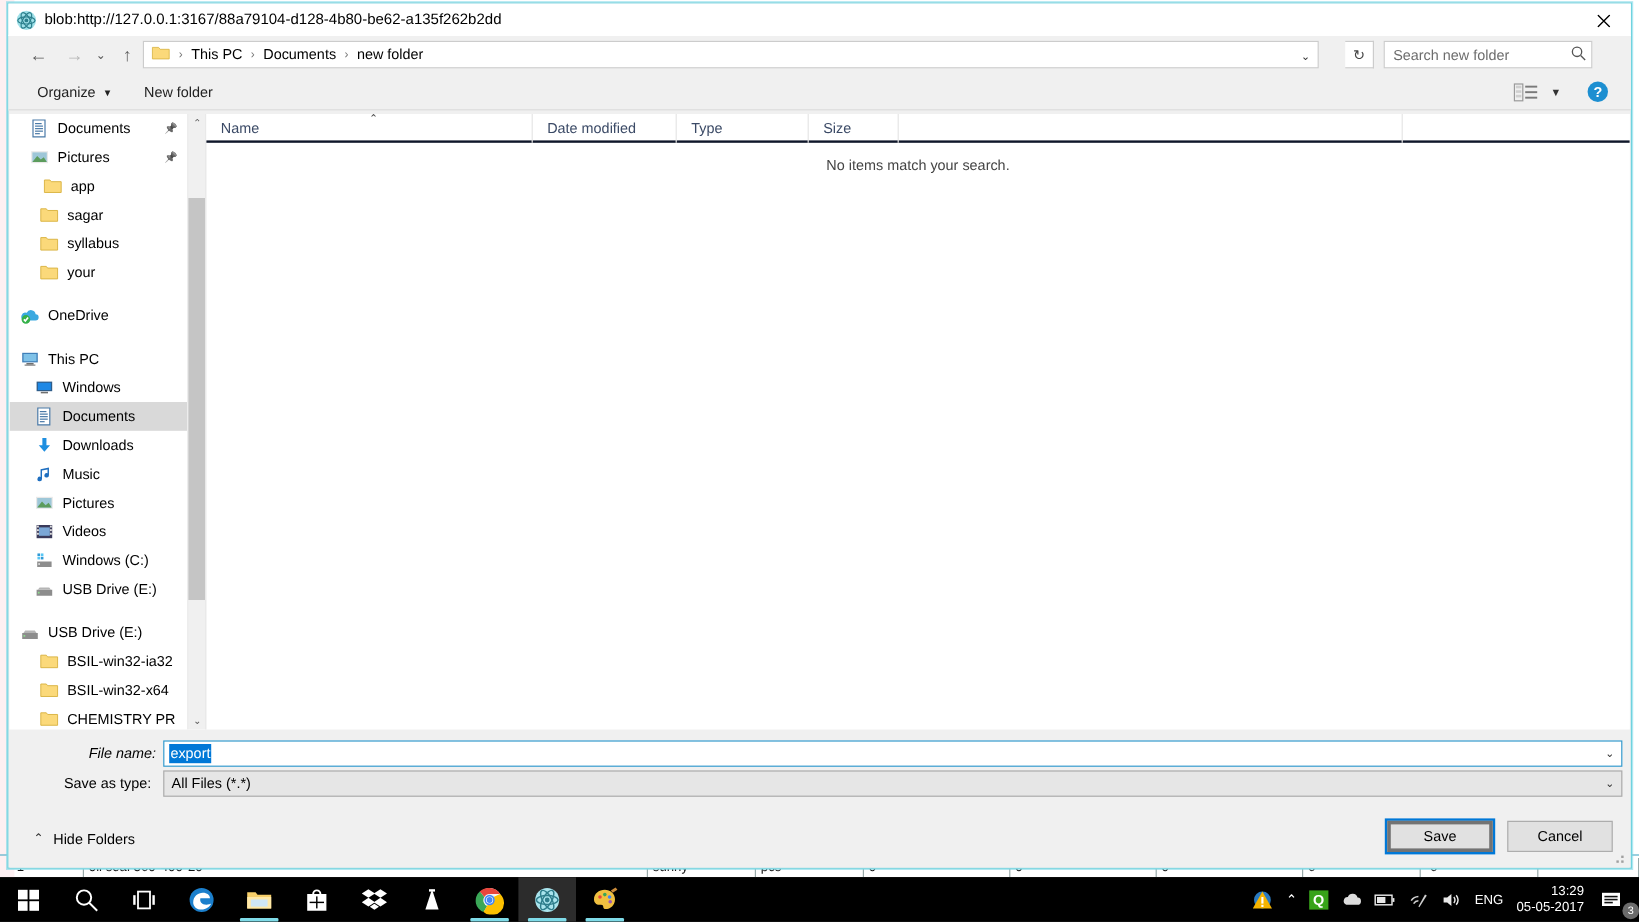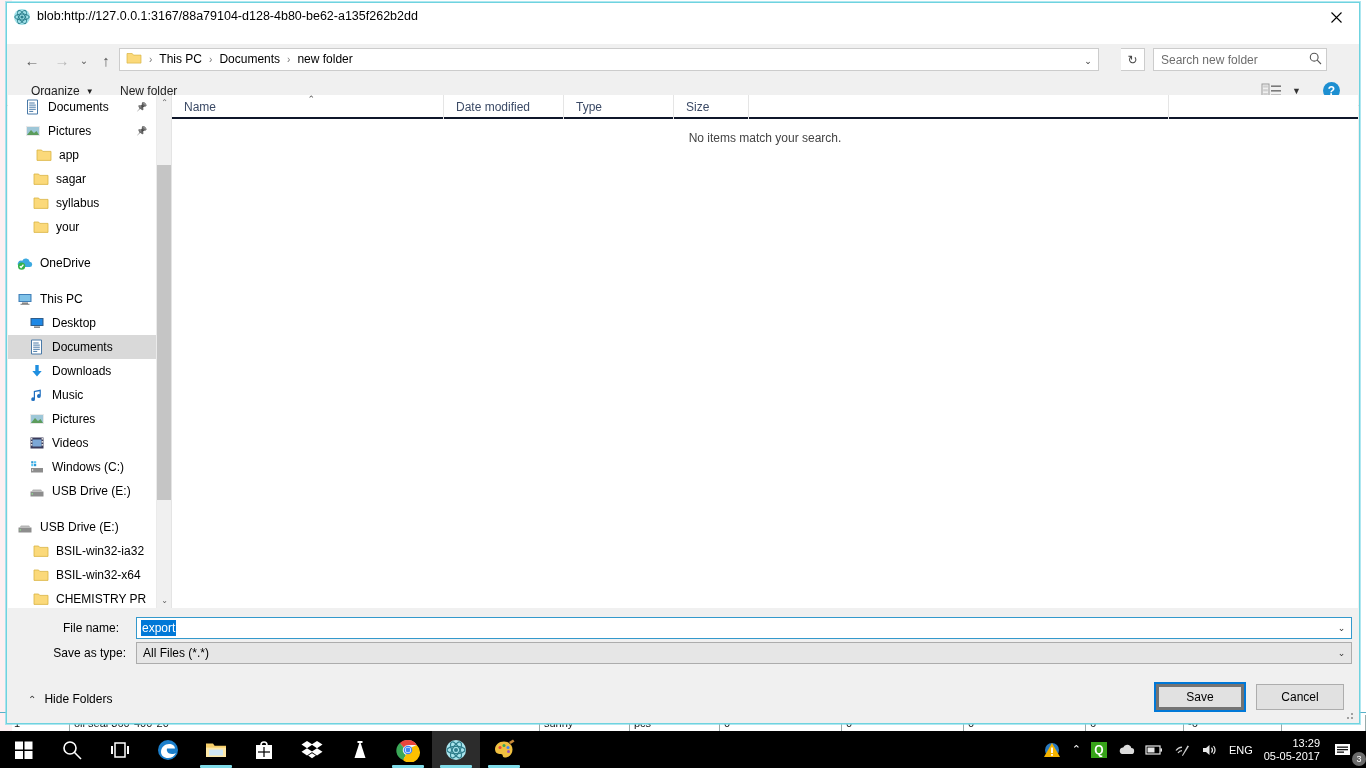--- a/index.html
+++ b/index.html
@@ -63,21 +63,21 @@
   }
 
   
   #dialog {
     position: absolute; left: 6px; top: 2px; width: 1354px; height: 722px;
     background: #f0f0f0;
     border: 1px solid #6fd3df;
     box-shadow: 0 0 0 1px rgba(120,215,230,0.6);
   }
   #titlebar {
-    position: relative; height: 41px; background: #ffffff;
+    position: relative; height: 27px; background: #ffffff;
     border-bottom: 1px solid #ffffff;
   }
   #title-icon {
     position: absolute; left: 6px; top: 5px; width: 18px; height: 18px;
   }
   #title-text {
     position: absolute; left: 30px; top: 6px;
     font-size: 12.5px; color: #000;
     font-family: "Liberation Sans", sans-serif;
   }
@@ -611,21 +611,21 @@
             <span>This PC</span>
           </div>
           <div class="nav-item" style="padding-left: 20px;">
             <span class="nav-icon">
               <svg width="16" height="16" viewBox="0 0 16 16">
                 <rect x="1.5" y="3" width="13" height="8" fill="#2f5d8a"></rect>
                 <rect x="2.6" y="4" width="10.8" height="6" fill="#1e88e5"></rect>
                 <rect x="5" y="11.5" width="6" height="1.3" fill="#6f6f6f"></rect>
               </svg>
             </span>
-            <span>Desktop</span>
+            <span>Windows</span>
           </div>
           <div class="nav-item sel" style="padding-left: 20px;">
             <span class="nav-icon">
               <svg width="16" height="16" viewBox="0 0 16 16">
                 <rect x="2.5" y="1" width="10" height="14" fill="#ffffff"></rect>
                 <path d="M2.5 1h10v14h-10z" fill="none" stroke="#4a7aa8" stroke-width="1"></path>
                 <rect x="4.2" y="3.5" width="5.5" height="1" fill="#4a7aa8"></rect>
                 <rect x="4.2" y="5.6" width="6.6" height="1" fill="#4a7aa8"></rect>
                 <rect x="4.2" y="7.7" width="6.6" height="1" fill="#4a7aa8"></rect>
                 <rect x="4.2" y="9.8" width="6.6" height="1" fill="#4a7aa8"></rect>
@@ -759,21 +759,21 @@
           <div class="col" style="width: 420px;">
             <span></span>
           </div>
         </div>
       <div id="emptymsg">No items match your search.</div>
     </div>
   </div>
 
   <div id="formarea">
     <div class="frow" style="top:9px;width:100%;">
-      <div class="flabel" style="left:1px;">File name:</div>
+      <div class="flabel" style="left:12px;font-style:italic;">File name:</div>
       <div id="fname-input">
         <span id="fname-val">export</span>
         <span id="fname-caret">⌄</span>
       </div>
     </div>
     <div class="frow" style="top:34px;width:100%;">
       <div class="flabel" style="left:8px;">Save as type:</div>
       <div id="ftype-input">
         <span id="ftype-val">All Files (*.*)</span>
         <span id="ftype-caret">⌄</span>

